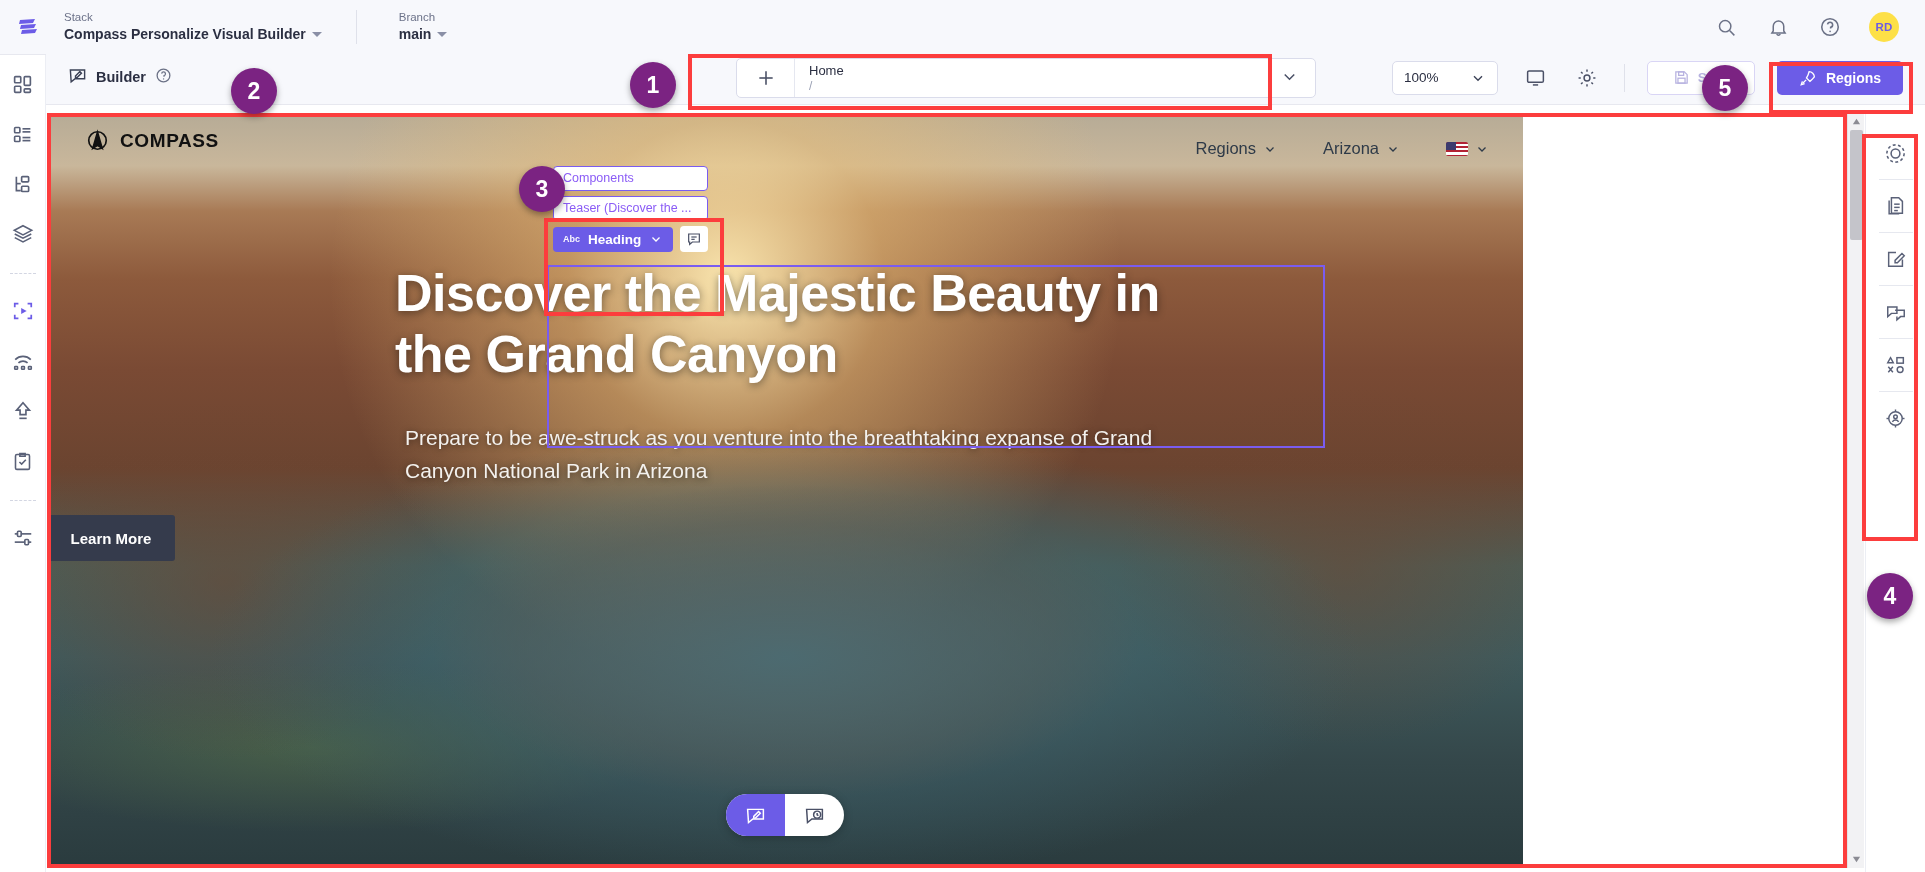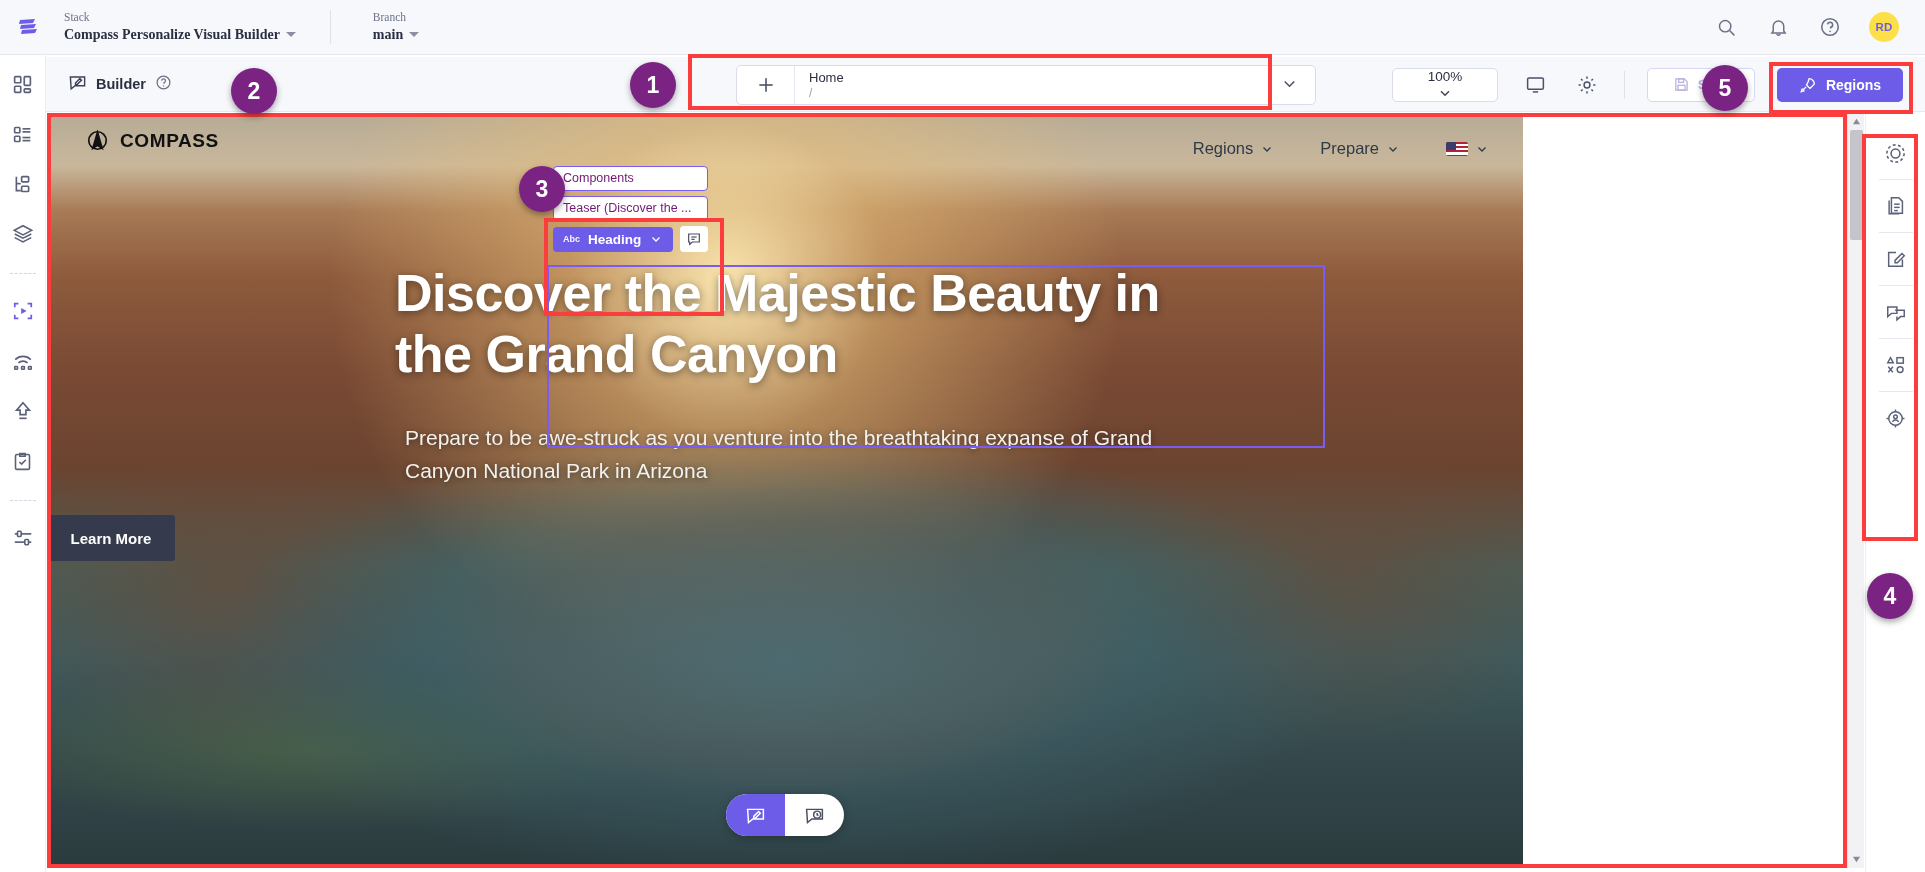--- a/index.html
+++ b/index.html
@@ -10,21 +10,21 @@
   }
   .app { position: relative; width: 1925px; height: 872px; background:#fff; }
 
   
   .topbar {
     position: absolute; top: 0; left: 0; width: 1925px; height: 55px;
     background: #f7f8fc; display: flex; align-items: center;
     border-bottom: 1px solid #e7e8ef;
   }
   .brand-logo { width: 56px; display:flex; align-items:center; justify-content:center; }
-  .hdr-group { display:flex; align-items:flex-start; flex-direction:column; padding: 0 0 0 8px; font-family: Liberation Serif, serif; }
+  .hdr-group { display:flex; align-items:flex-start; flex-direction:column; padding: 0 0 0 8px; }
   .hdr-label { font-size: 11.5px; color: #6c7289; line-height: 15px; }
   .hdr-value { font-size: 14px; color: #2b2f42; font-weight: 700; line-height: 19px; display:flex; align-items:center; gap:6px;}
   .caret-sm { display:inline-block; width:0;height:0;border-left:5px solid transparent;border-right:5px solid transparent;border-top:5px solid #8a8fa6; }
   .hdr-sep { width:1px; height:34px; background:#dfe1ea; margin: 0 34px; }
   .topbar-right { margin-left:auto; display:flex; align-items:center; gap:26px; padding-right:26px;}
   .icon-btn { width:26px;height:26px;display:flex;align-items:center;justify-content:center;cursor:pointer;color:#6b7186;}
   .avatar {
     width:30px;height:30px;border-radius:50%;background:#fde047;
     display:flex;align-items:center;justify-content:center;
     font-size:11.5px;font-weight:700;color:#6c5ce7;letter-spacing:.3px;
@@ -35,21 +35,21 @@
     position:absolute; top:55px; left:0; width:46px; height:817px;
     background:#ffffff; border-right:1px solid #eceef4;
     display:flex; flex-direction:column; align-items:center; padding-top:14px;
   }
   .rail-icon { width:30px;height:30px;margin-bottom:20px;display:flex;align-items:center;justify-content:center;color:#5a6178;cursor:pointer;}
   .rail-icon.active { color:#6c5ce7; }
   .rail-div { width:26px;height:1px;border-top:1px dashed #d3d6e2;margin:4px 0 22px 0;}
 
   
   .toolbar {
-    position:absolute; top:57px; left:46px; width:1879px; height:55px;
+    position:absolute; top:50px; left:46px; width:1879px; height:55px;
     background:#f7f8fc; display:flex; align-items:center;
     border-bottom:1px solid #e7e8ef;
   }
   .builder-tag { display:flex;align-items:center;gap:9px;margin-left:22px;}
   .builder-tag .ttl { font-size:14.5px;font-weight:700;color:#2b2f42;}
 
   .page-select {
     position:absolute; left:690px; top:8px; width:580px; height:40px;
     background:#fff; border:1px solid #dadceb; border-radius:5px;
     display:flex; align-items:center;
@@ -57,21 +57,21 @@
   .ps-plus { width:58px;height:38px;display:flex;align-items:center;justify-content:center;
              border-right:1px solid #e5e7f0;color:#4a5066;cursor:pointer;}
   .ps-text { padding-left:14px; display:flex;flex-direction:column;justify-content:center;}
   .ps-title { font-size:13px;color:#2b2f42;line-height:16px;}
   .ps-sub { font-size:12px;color:#9aa0b4;line-height:15px;}
   .ps-caret { margin-left:auto;margin-right:16px;color:#4a5066;cursor:pointer;}
 
   .tb-right { position:absolute; right:22px; top:0; height:55px; display:flex;align-items:center;gap:22px;}
   .zoom-sel {
     width:106px;height:34px;border:1px solid #dadceb;border-radius:5px;background:#fff;
-    display:flex;align-items:center;justify-content:space-between;padding:0 11px;cursor:pointer;flex-direction:column;
+    display:flex;align-items:center;justify-content:space-between;padding:0 11px;cursor:pointer;
   }
   .zoom-sel .zv { font-size:13.5px;color:#2b2f42;}
   .tb-ico { width:30px;height:30px;display:flex;align-items:center;justify-content:center;color:#4a5066;cursor:pointer;}
   .tb-sep { width:1px;height:28px;background:#dfe1ea;}
   .save-btn {
     width:108px;height:34px;border:1px solid #d9d5f5;border-radius:5px;background:#fff;
     display:flex;align-items:center;justify-content:center;gap:8px;cursor:pointer;
     color:#b7b2e0;font-size:13.5px;font-weight:700;
   }
   .deploy-btn {
@@ -131,21 +131,21 @@
     border-radius:3px;cursor:pointer;
   }
   
   .sel-rect {
     position:absolute; left:500px; top:152px; width:778px; height:183px;
     border:2px solid #7a5cf0; z-index:4; pointer-events:none;
   }
   
   .badge-stack { position:absolute; left:506px; top:53px; z-index:6; display:flex;flex-direction:column;gap:5px; }
   .bs-chip {
-    background:#fff;border:1px solid #7a5cf0;border-radius:4px;color:#701a75;
+    background:#fff;border:1px solid #7a5cf0;border-radius:4px;color:#8b5cf6;
     font-size:12.5px;padding:4px 9px;line-height:15px;white-space:nowrap;cursor:pointer;
   }
   .bs-row { display:flex;align-items:center;gap:7px;}
   .bs-active {
     background:#6c5ce7;color:#fff;border-radius:4px;padding:5px 10px;
     display:flex;align-items:center;gap:8px;font-size:13.5px;font-weight:700;cursor:pointer;
   }
   .bs-abc { font-size:9px;font-weight:700;opacity:.95;}
   .bs-note {
     width:28px;height:26px;background:#fff;border-radius:4px;display:flex;align-items:center;justify-content:center;
@@ -398,21 +398,21 @@
         <span>COMPASS</span>
       </div>
       <div class="site-nav-right">
         <div class="nav-link">
           <span>Regions</span>
           <svg width="14" height="14" viewBox="0 0 24 24" fill="none" stroke="currentColor" stroke-width="2.2">
               <path d="M6 9.5 L12 15.5 L18 9.5"></path>
             </svg>
         </div>
         <div class="nav-link">
-          <span>Prepare</span>
+          <span>Arizona</span>
           <svg width="14" height="14" viewBox="0 0 24 24" fill="none" stroke="currentColor" stroke-width="2.2">
               <path d="M6 9.5 L12 15.5 L18 9.5"></path>
             </svg>
         </div>
         <div class="nav-link">
           <span class="flag"></span>
           <svg width="14" height="14" viewBox="0 0 24 24" fill="none" stroke="currentColor" stroke-width="2.2">
               <path d="M6 9.5 L12 15.5 L18 9.5"></path>
             </svg>
         </div>

